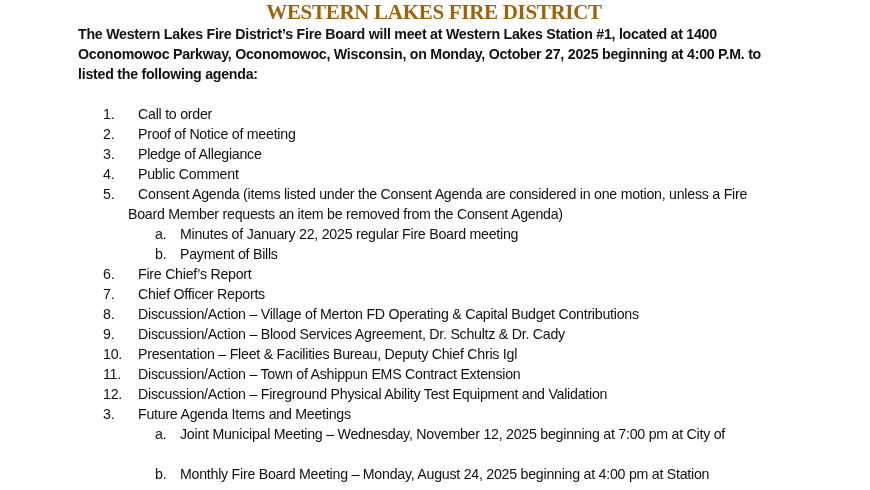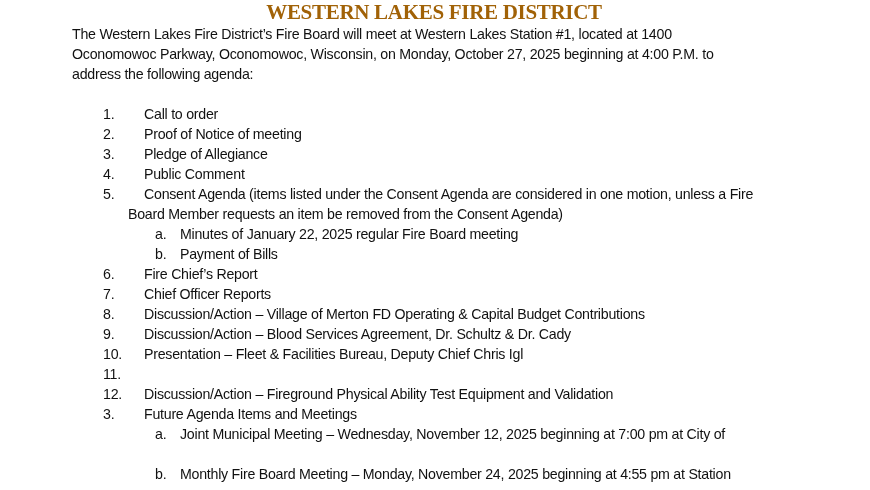--- a/index.html
+++ b/index.html
@@ -4,46 +4,46 @@
 <style>
   html, body { margin: 0; padding: 0; background: #ffffff; }
   body { width: 870px; height: 490px; overflow: hidden; position: relative; color: #111; }
   .page { position: absolute; left: 0; top: 0; width: 870px; height: 490px; }
   .title {
     position: absolute; left: 0; top: 0; width: 868px; text-align: center;
     font-family: "Liberation Serif", "DejaVu Serif", serif; font-weight: bold;
     font-size: 21px; line-height: 24px; letter-spacing: -0.3px; color: #a16207;
   }
   .intro {
-    position: absolute; left: 72px; top: 24px; width: 780px;
+    position: absolute; left: 78px; top: 24px; width: 780px;
     font-family: "Liberation Sans", "DejaVu Sans", sans-serif;
-    font-size: 14.2px; line-height: 20px; letter-spacing: -0.25px;
+    font-size: 14.2px; line-height: 20px; letter-spacing: -0.25px; font-weight: bold;
   }
   .intro span { display: block; white-space: nowrap; }
   .agenda { position: absolute; left: 0; top: 104px; width: 870px;
     font-family: "Liberation Sans", "DejaVu Sans", sans-serif;
     font-size: 14.2px; line-height: 20px; letter-spacing: -0.25px; }
   .row { position: relative; height: 20px; white-space: nowrap; }
   .num { position: absolute; left: 103px; }
-  .txt { position: absolute; left: 144px; }
+  .txt { position: absolute; left: 138px; }
   .sub .num { left: 155px; }
   .sub .txt { left: 180px; }
   .cont .txt { left: 128px; }
   .subcont .txt { left: 180px; margin-top: 46px; }
 </style>
 </head>
 <body>
 
 <div class="page">
   <div class="title">WESTERN LAKES FIRE DISTRICT</div>
 
   <div class="intro">
     <span>The Western Lakes Fire District’s Fire Board will meet at Western Lakes Station #1, located at 1400</span>
     <span>Oconomowoc Parkway, Oconomowoc, Wisconsin, on Monday, October 27, 2025 beginning at 4:00 P.M. to</span>
-    <span>address the following agenda:</span>
+    <span>listed the following agenda:</span>
   </div>
 
   <div class="agenda">
     <div class="row">
       <span class="num">1.</span>
       <span class="txt">Call to order</span>
     </div>
     <div class="row">
       <span class="num">2.</span>
       <span class="txt">Proof of Notice of meeting</span>
@@ -86,37 +86,38 @@
     <div class="row">
       <span class="num">9.</span>
       <span class="txt">Discussion/Action – Blood Services Agreement, Dr. Schultz &amp; Dr. Cady</span>
     </div>
     <div class="row">
       <span class="num">10.</span>
       <span class="txt">Presentation – Fleet &amp; Facilities Bureau, Deputy Chief Chris Igl</span>
     </div>
     <div class="row">
       <span class="num">11.</span>
+      <span class="txt">Discussion/Action – Town of Ashippun EMS Contract Extension</span>
     </div>
     <div class="row">
       <span class="num">12.</span>
       <span class="txt">Discussion/Action – Fireground Physical Ability Test Equipment and Validation</span>
     </div>
     <div class="row">
       <span class="num">3.</span>
       <span class="txt">Future Agenda Items and Meetings</span>
     </div>
     <div class="row sub">
       <span class="num">a.</span>
       <span class="txt">Joint Municipal Meeting – Wednesday, November 12, 2025 beginning at 7:00 pm at City of</span>
     </div>
     <div class="row subcont">
       <span class="txt">Oconomowoc Police Department</span>
     </div>
     <div class="row sub">
       <span class="num">b.</span>
-      <span class="txt">Monthly Fire Board Meeting – Monday, November 24, 2025 beginning at 4:55 pm at Station</span>
+      <span class="txt">Monthly Fire Board Meeting – Monday, August 24, 2025 beginning at 4:00 pm at Station</span>
     </div>
     <div class="row subcont">
       <span class="txt">#1</span>
     </div>
   </div>
 </div>
 
 </body></html>

